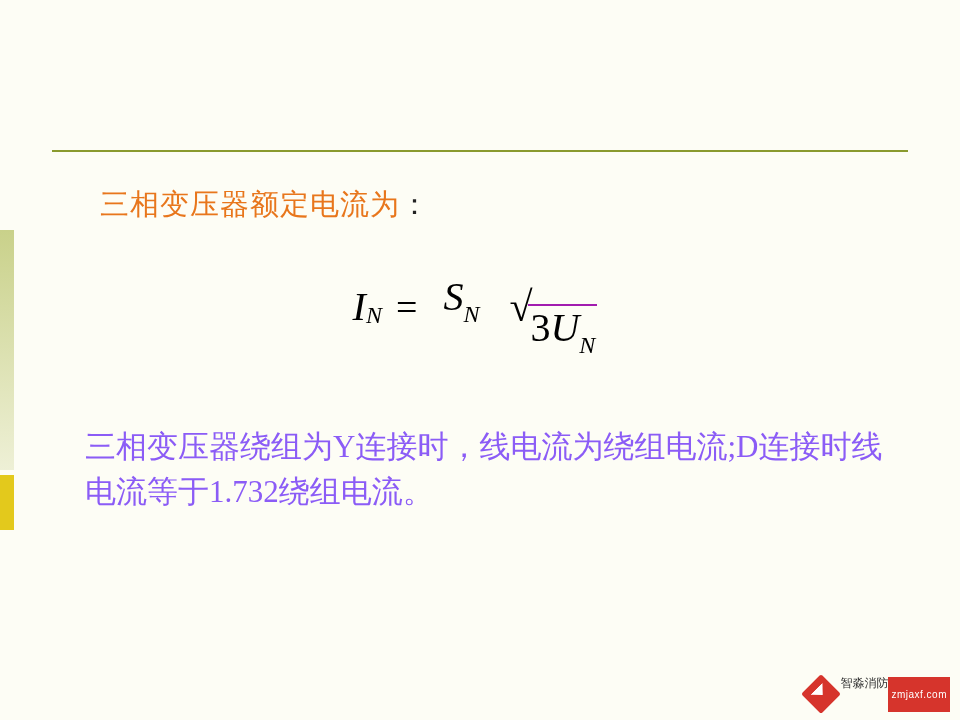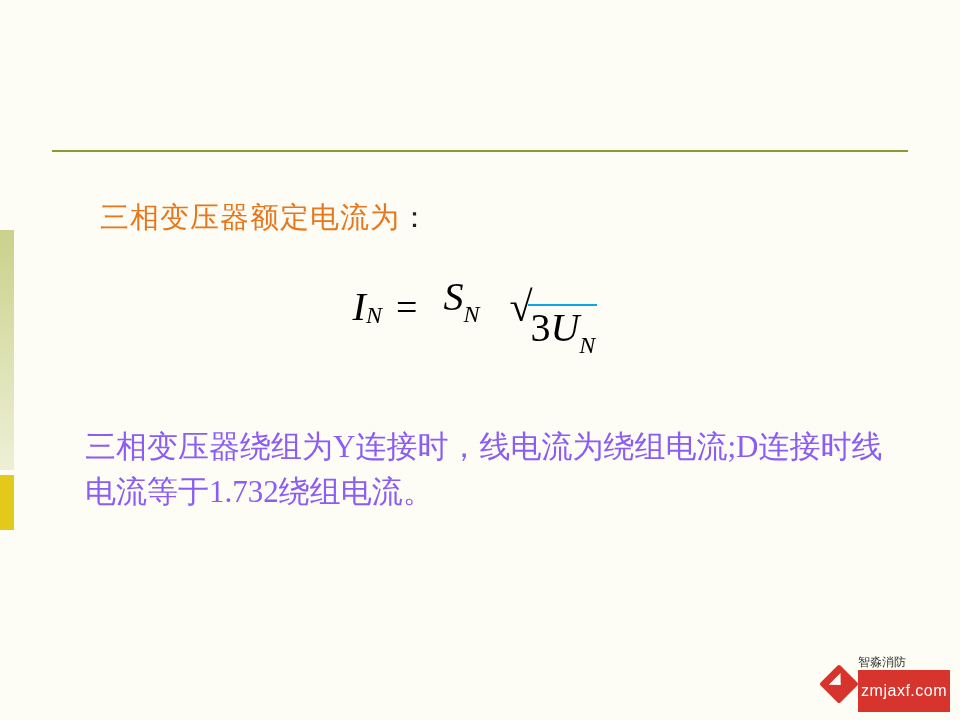--- a/index.html
+++ b/index.html
@@ -39,21 +39,21 @@
     top: 150px;
     width: 856px;
     height: 2px;
     background: #8a9a2e;
   }
 
   
   .heading {
     position: absolute;
     left: 100px;
-    top: 198px;
+    top: 185px;
     font-size: 29px;
     color: #e8761c;
     font-family: "Liberation Serif", serif;
     letter-spacing: 1px;
     white-space: nowrap;
   }
   .heading .colon {
     color: #222222;
   }
 
@@ -115,21 +115,21 @@
   }
   .sqrt-sign {
     font-size: 42px;
     line-height: 1;
     display: inline-block;
     vertical-align: middle;
   }
   .sqrt-body {
     display: inline-block;
     vertical-align: middle;
-    border-top: 2px solid #0ea5e9;
+    border-top: 2px solid #a21caf;
     padding: 2px 2px 0 2px;
     margin-left: -4px;
     position: relative;
     top: -2px;
     margin-top: 44px;
   }
 
   
   .body-text {
     position: absolute;
@@ -164,31 +164,31 @@
     position: absolute;
     left: 7px;
     top: 5px;
     width: 9px;
     height: 17px;
     background: #ffffff;
     clip-path: polygon(0 0, 100% 50%, 0 100%);
   }
   .wm-text {
     display: flex;
-    flex-direction: column;
+    flex-direction: row;
     line-height: 1.15;
     justify-content: space-between;
   }
   .wm-title {
     font-size: 12px;
     color: #333;
     font-family: "Liberation Sans", sans-serif;
   }
   .wm-url {
-    font-size: 16px;
+    font-size: 10px;
     color: #ffffff;
     background: #d6342c;
     padding: 12px 3px;
     font-family: "Liberation Sans", sans-serif;
     letter-spacing: 0.5px;
   }
 </style>
 </head>
 <body>
 

